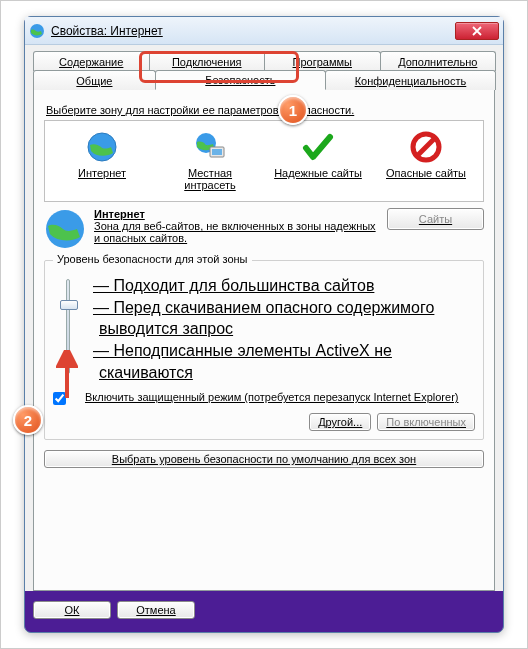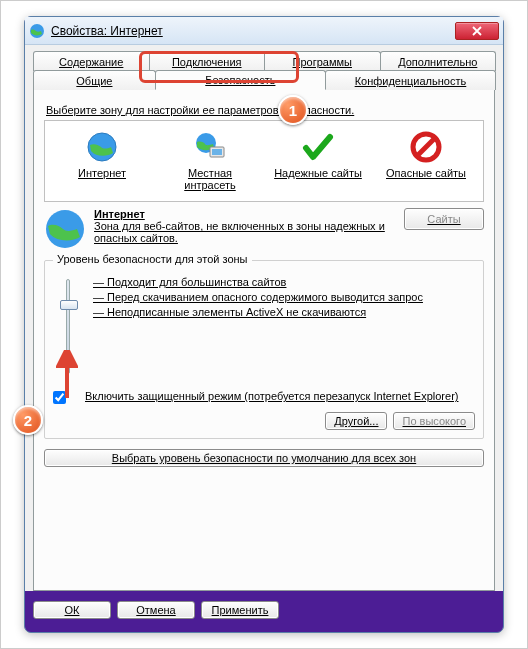--- a/index.html
+++ b/index.html
@@ -19,32 +19,32 @@
 .lbl { font-size: 11px; color: #000; margin: 4px 2px; }
 .zonebox { border: 1px solid #c0c0c0; background: #fff; padding: 8px 6px; display: flex; gap: 6px; }
 .zone { flex: 1; display: flex; flex-direction: column; align-items: center; gap: 4px; cursor: pointer; padding: 2px; }
 .zone .zicon { width: 32px; height: 32px; display:flex; align-items:center; justify-content:center; }
 .zone .zlbl { text-align: center; font-size: 11px; line-height: 1.1; }
 .descrow { display: flex; gap: 8px; margin-top: 6px; }
 .descicon { width: 42px; height: 42px; flex-shrink: 0; }
 .desc { flex: 1; }
 .desc .dtitle { font-weight: bold; font-size: 11px; }
 .desc .dtxt { font-size: 11px; }
-.sitesbtn { width: 80px; height: 22px; }
+.sitesbtn { width: 97px; height: 22px; }
 button.winbtn { background: linear-gradient(#fefefe,#e8e8e8); border: 1px solid #8b8b8b; border-radius: 3px; font-size: 11px; padding: 2px 8px; cursor: pointer; box-shadow: inset 0 0 0 1px #fff; }
 button.winbtn:disabled { color: #888; }
 .group { border: 1px solid #d0d0d0; border-radius: 2px; margin-top: 10px; padding: 10px 8px 8px 8px; position: relative; }
 .group > .gtitle { position: absolute; top: -8px; left: 8px; background: #fcfcfc; padding: 0 4px; font-size: 11px; }
 .sliderrow { display: flex; gap: 10px; margin-top: 4px; }
 .sliderwrap { width: 30px; display: flex; justify-content: center; padding:4px 0 8px 0; position: relative; }
 .slidertrack { width: 4px; height: 95px; background: linear-gradient(#dfe7ef,#c7d3e0); border: 1px solid #9aa; border-radius: 2px; position: relative; }
 .sliderthumb { position: absolute; top: 20px; left: -7px; width: 18px; height: 10px; background: linear-gradient(#fefefe,#d8e4f0); border: 1px solid #6d8aab; border-radius: 2px; }
 .levtxt { flex: 1; }
 .levtxt .lvtitle { font-weight: bold; font-size: 11px; margin-bottom: 2px; }
-.levtxt .lvline { font-size: 11px; padding-left: 6px; text-indent: -6px; line-height: 1.35; }
+.levtxt .lvline { font-size: 16px; padding-left: 6px; text-indent: -6px; line-height: 1.35; }
 .chkrow { display: flex; align-items: flex-start; gap: 19px; margin-top: 8px; }
 .chkrow input[type=checkbox]{ margin-top:1px; }
 .btnsrow { display: flex; gap: 6px; justify-content: flex-end; margin-top: 8px; }
 .resetbtn { width:100%; margin-top:10px; }
 .bottomrow { display: flex; gap: 6px; justify-content: flex-start; padding: 10px 8px; }
 .bottomrow .winbtn { min-width: 78px; }
 .callout1 { position: absolute; top: 51px; left: 139px; width: 160px; height: 32px; border: 3px solid #d43; border-radius: 6px; z-index: 50; pointer-events:none; }
 .badge { position:absolute; width:30px; height:30px; border-radius:50%; background: radial-gradient(circle at 30% 30%,#ff9a66,#e0501b); border:2px solid #fff; box-shadow:0 1px 3px rgba(0,0,0,.5),inset 0 2px 3px rgba(255,255,255,.5); color:#fff; font-weight:bold; font-size:15px; display:flex; align-items:center; justify-content:center; z-index:60; pointer-events:none; }
 .badge1 { top: 95px; left: 278px; }
 .badge2 { top: 405px; left: 13px; }
@@ -175,33 +175,32 @@
             <div class="lvline">— Перед скачиванием опасного содержимого выводится запрос</div>
             <div class="lvline">— Неподписанные элементы ActiveX не скачиваются</div>
           </div>
         </div>
         <label class="chkrow">
           <input type="checkbox" checked="" style="">
           <span>Включить защищенный режим (потребуется перезапуск Internet Explorer)</span>
         </label>
         <div class="btnsrow">
           <button class="winbtn"><span>Другой...</span></button>
-          <button class="winbtn" disabled=""><span>По высокого</span></button>
+          <button class="winbtn" disabled=""><span>По включенных</span></button>
         </div>
       </div>
 
       <button class="winbtn resetbtn"><span>Выбрать уровень безопасности по умолчанию для всех зон</span></button>
 
     </div>
   </div>
 
   <div class="bottomrow">
     <button class="winbtn"><span>ОК</span></button>
     <button class="winbtn"><span>Отмена</span></button>
-    <button class="winbtn"><span>Применить</span></button>
   </div>
 
 </div>
 
 <div class="callout1"></div>
 <div class="badge badge1">1</div>
 <svg class="arrow2" width="22" height="50">
   <defs>
       <marker id="ah" markerWidth="6" markerHeight="6" refX="3" refY="3" orient="auto">
         <path d="M0 0L6 3L0 6z" fill="#d43"></path>

